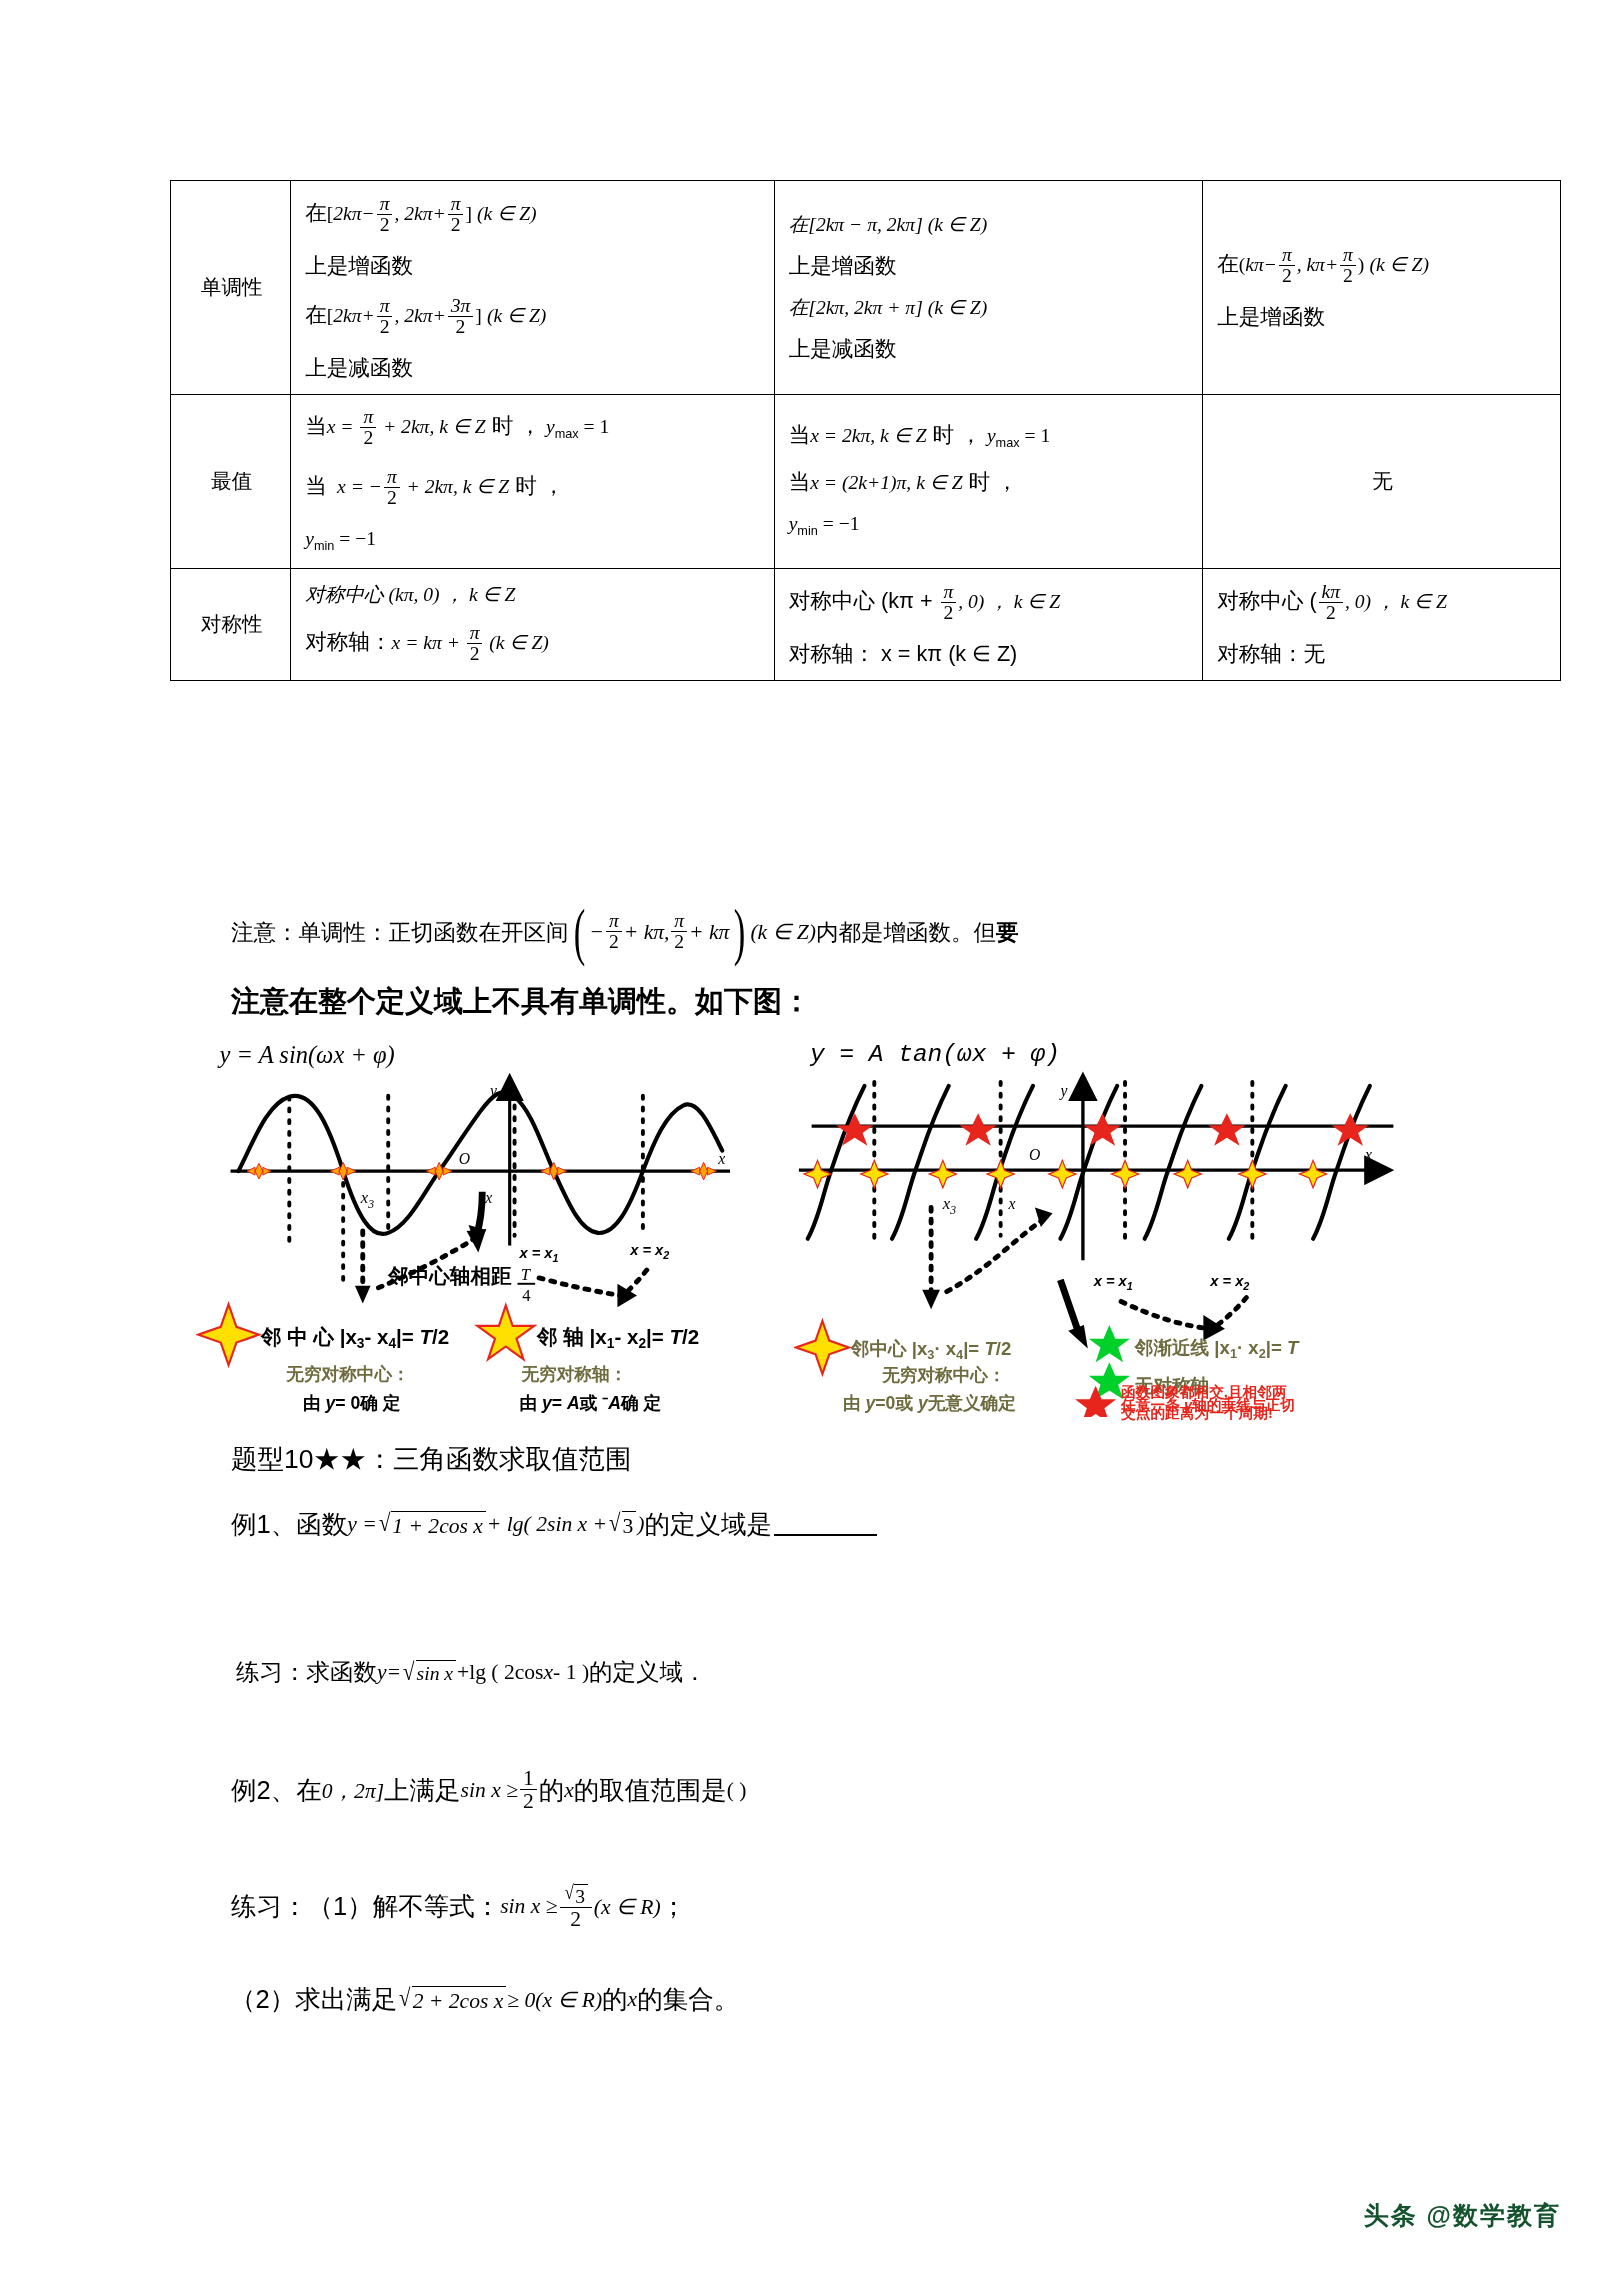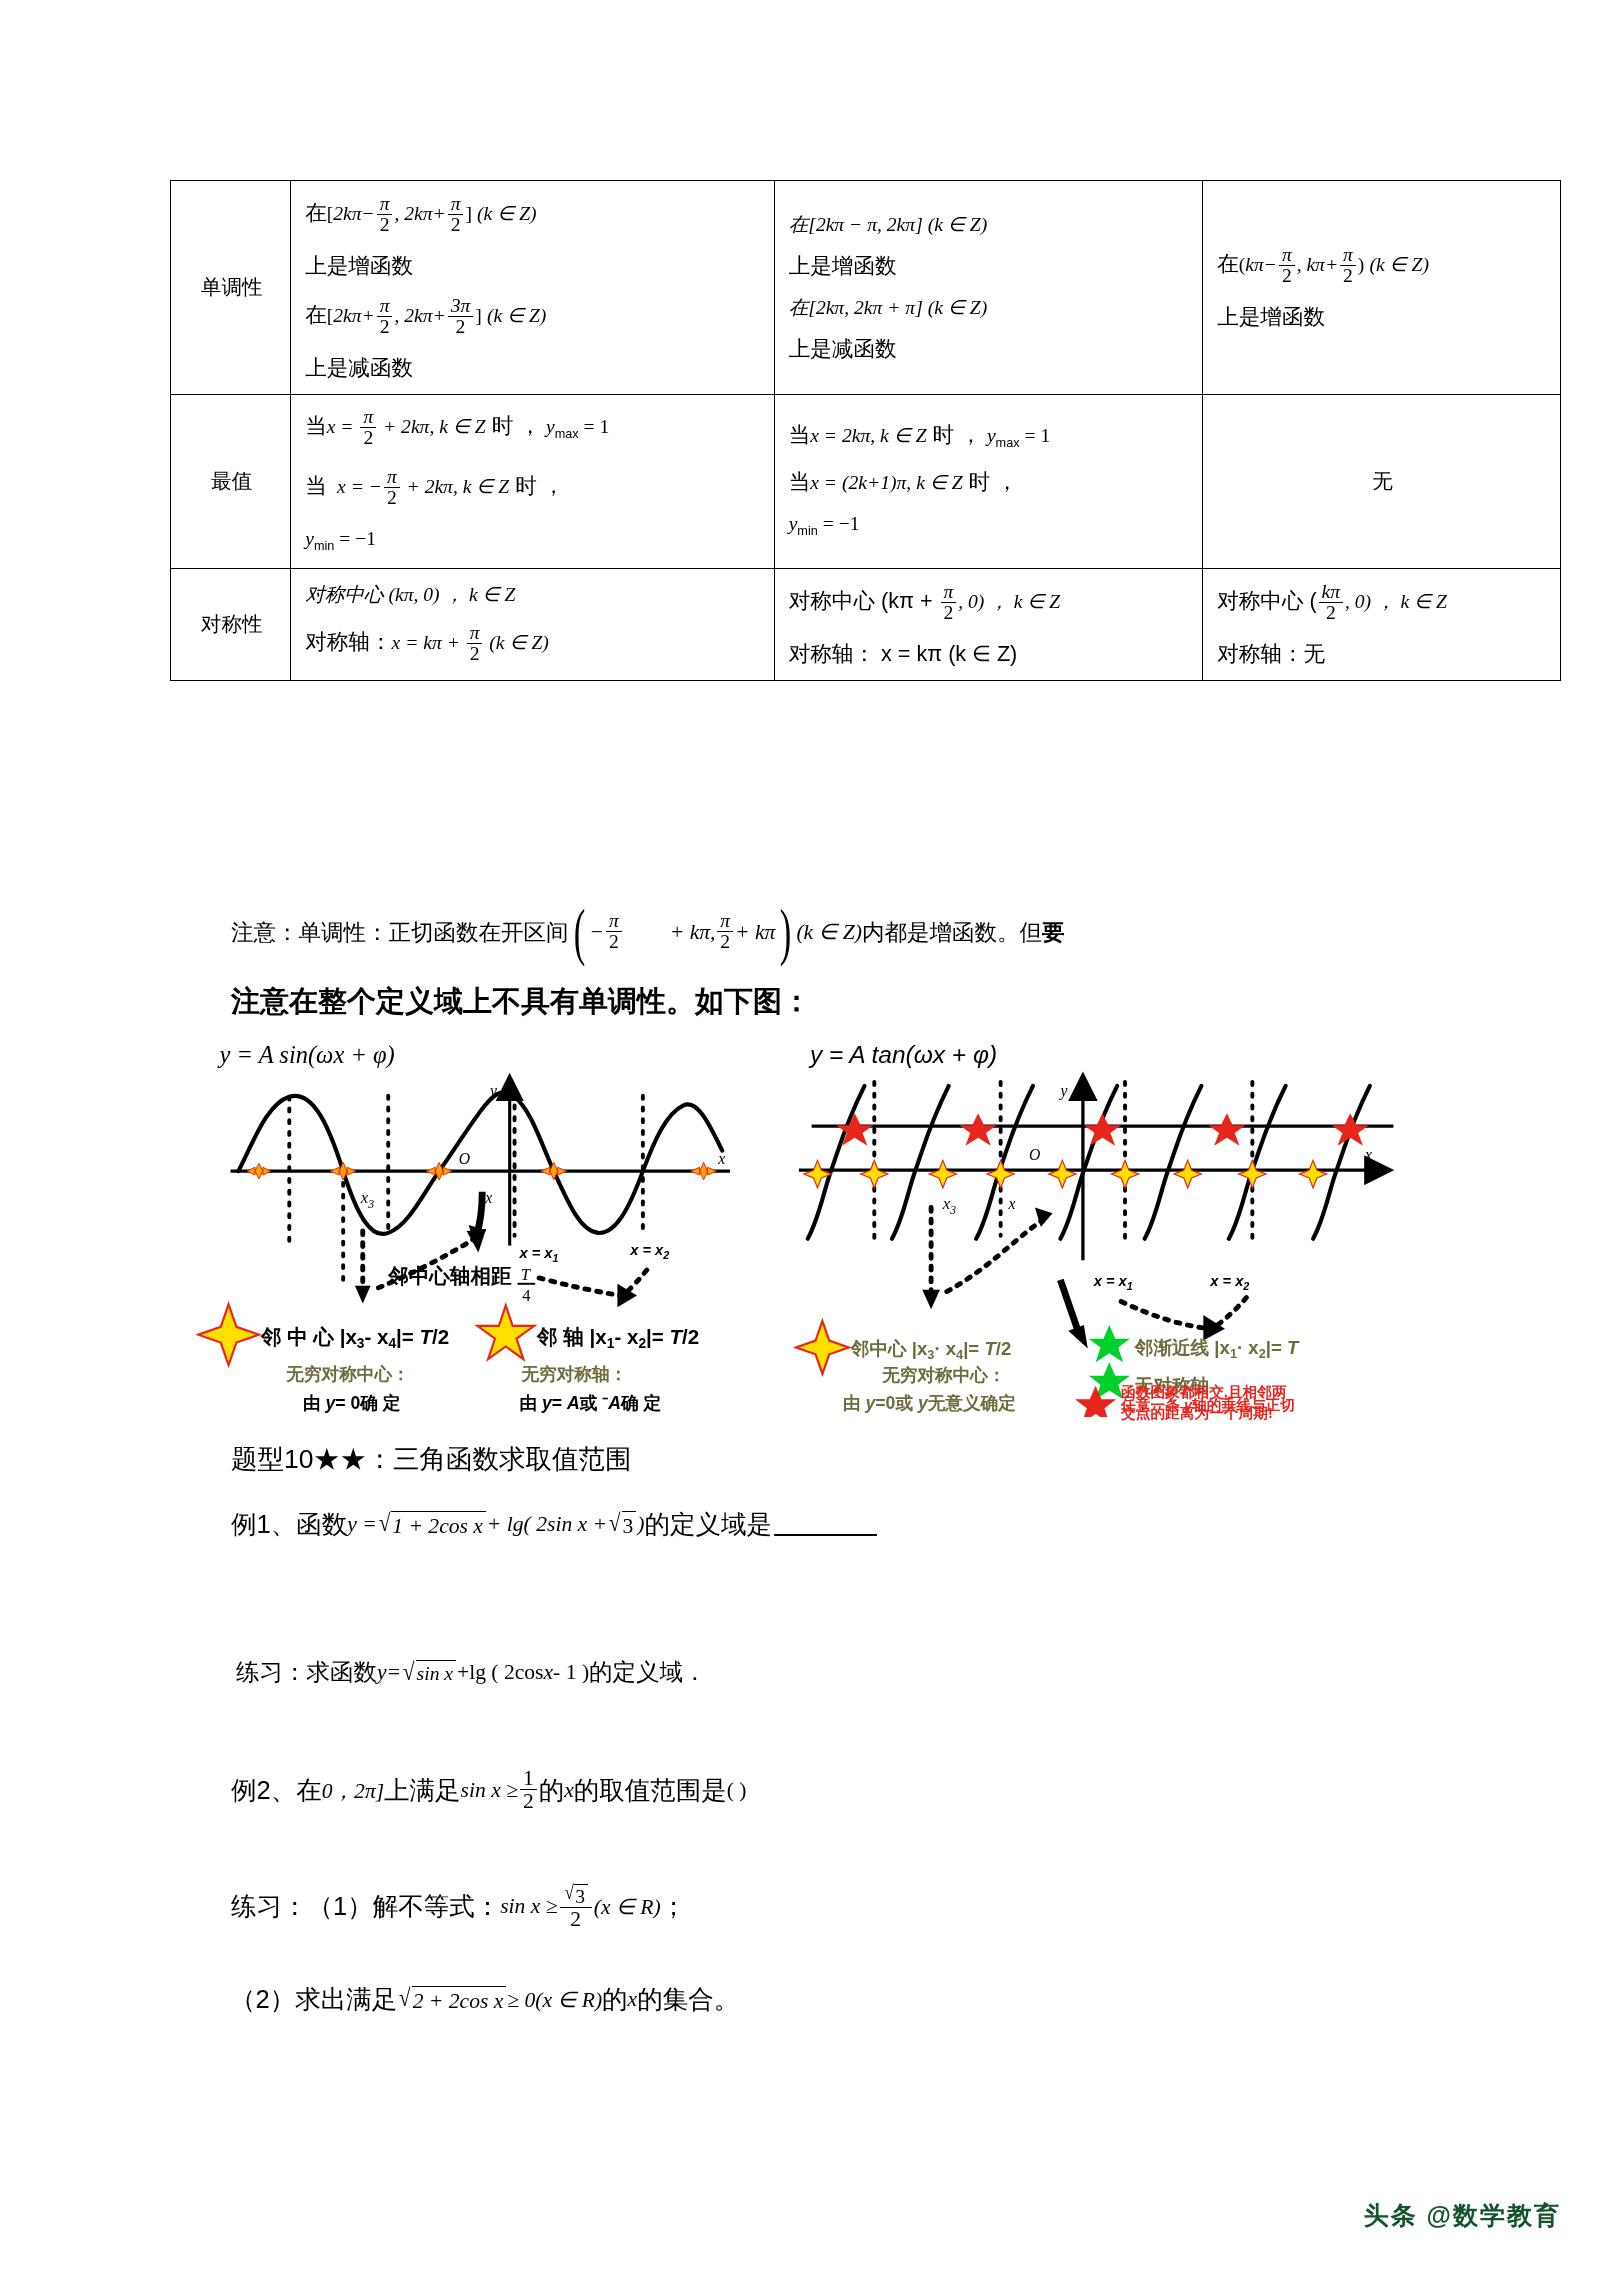--- a/index.html
+++ b/index.html
@@ -210,21 +210,21 @@
 
   <div class="note1">
     <span>注意：单调性：正切函数在开区间</span>
     <span class="tallparen">
       <span class="pl">(</span>
       <span class="mi" style="font-size:21.6px;">−</span>
       <span class="frac" style="font-size:20.6px;">
           <span class="num pi">π</span>
           <span class="den mn">2</span>
         </span>
-      <span class="mi" style="font-size:21.6px;margin-left:46px;"> + kπ,</span>
+      <span class="mi" style="font-size:21.6px;"> + kπ,</span>
       <span class="frac" style="font-size:20.6px;">
           <span class="num pi">π</span>
           <span class="den mn">2</span>
         </span>
       <span class="mi" style="font-size:21.6px;"> + kπ</span>
       <span class="pr">)</span>
     </span>
     <span class="mi" style="font-size:21.6px;">(k ∈ Z)</span>
     <span> 内都是增函数。但</span>
     <span class="bold">要</span>
@@ -400,21 +400,21 @@
       </svg>
 
       <div style="position:absolute; left:327px; top:326px; font-family:Liberation Sans, sans-serif; font-weight:bold; font-size:14.7px; color:#E8251C; white-space:nowrap; line-height:1.42;">
         <div style="visibility:hidden;">任意一条 y轴的垂线与正切</div>
         <div>函数图象都相交,且相邻两</div>
         <div>交点的距离为一个周期!</div>
       </div>
     </div>
 
     <div style="position:absolute; left:23.5px; top:5.9px; font-family:'Liberation Serif',serif; font-style:italic; font-size:24.5px;">y = A sin(ωx + φ)</div>
-    <div style="position:absolute; left:614px; top:5.9px; font-family:Liberation Sans, sans-serif; font-style:italic; font-size:24.5px;">y = A tan(ωx + φ)</div>
+    <div style="position:absolute; left:614px; top:5.9px; font-family:Liberation Mono, monospace; font-style:italic; font-size:24.5px;">y = A tan(ωx + φ)</div>
   </div>
 
   <div class="ptext ttl" style="left:231px; top:1441px; font-weight:normal;">题型10★★：三角函数求取值范围</div>
 
   <div class="ptext" style="left:231px; top:1507px;">
     <span>例1、函数 </span>
     <span class="mi">y = </span>
     <span class="sqrt">
         <span class="rad">√</span>
         <span class="rbody mi">1 + 2cos x</span>

